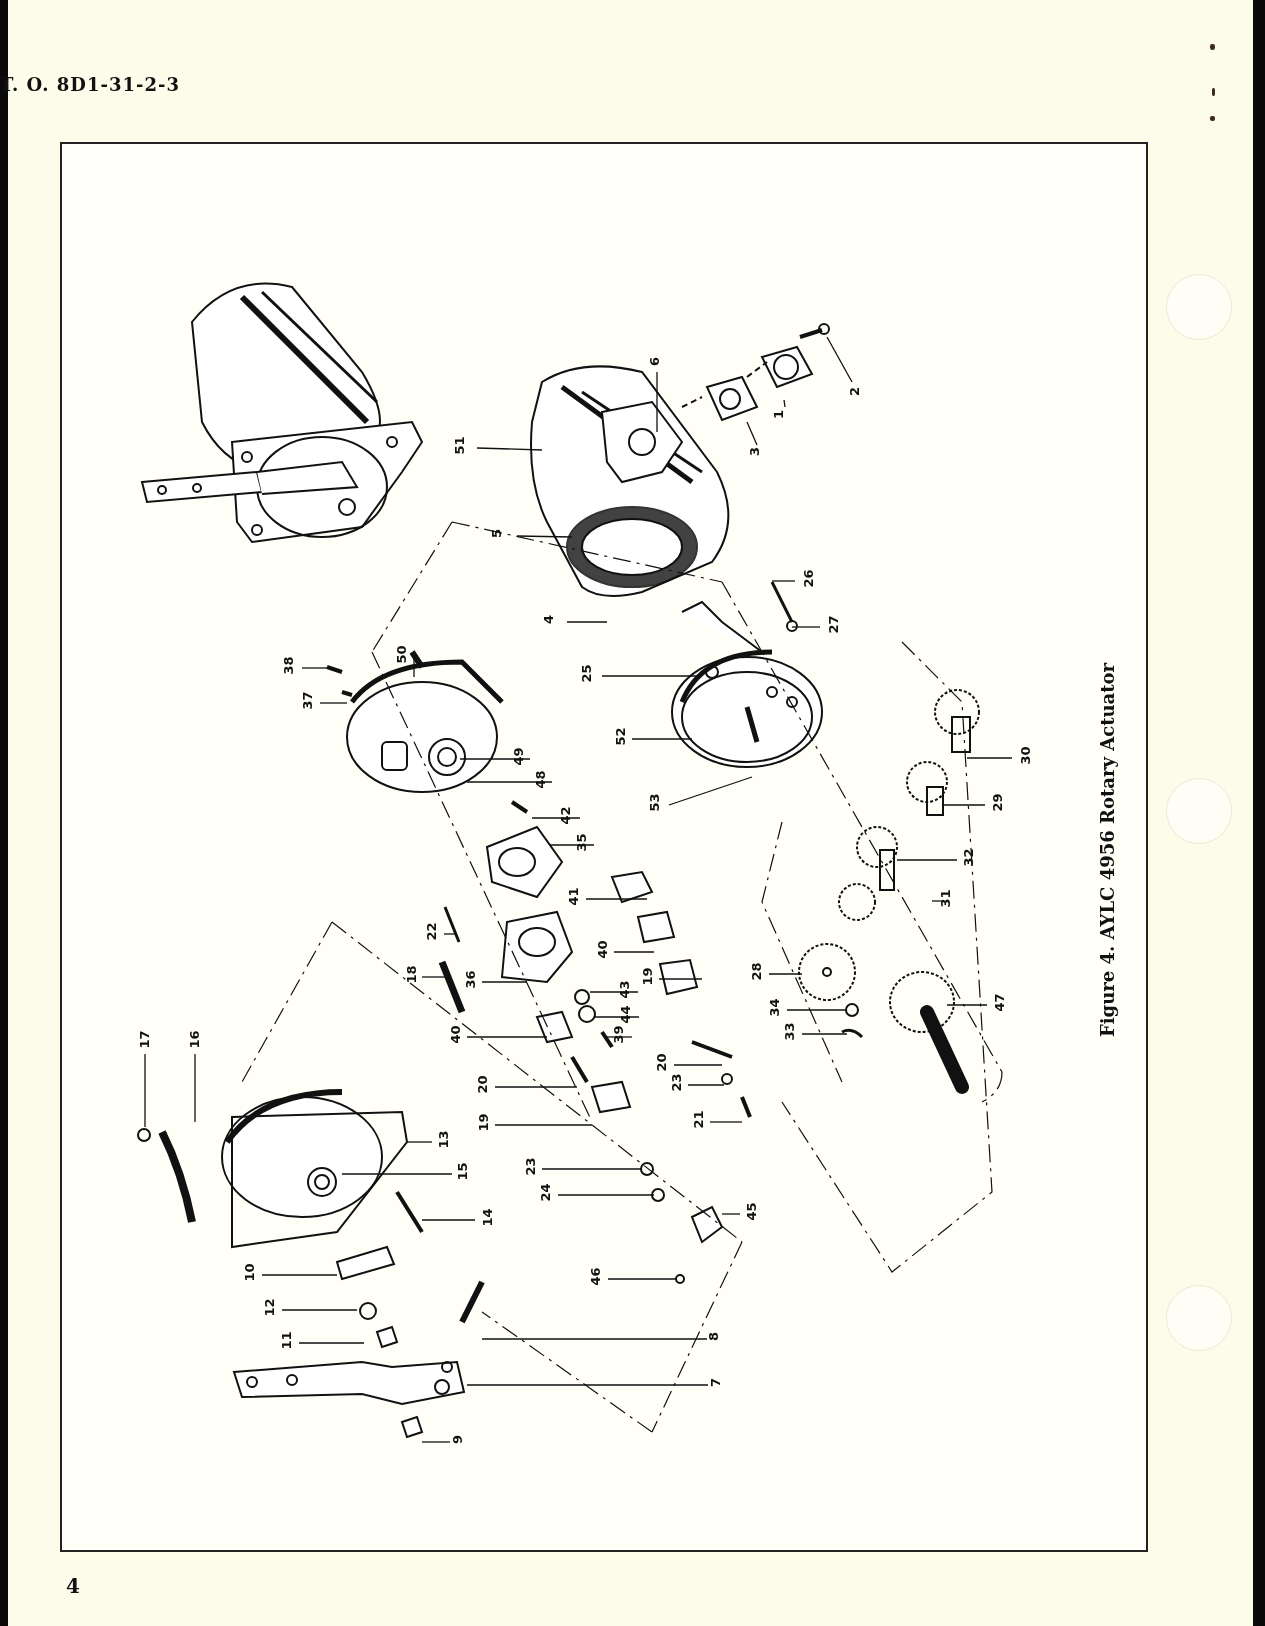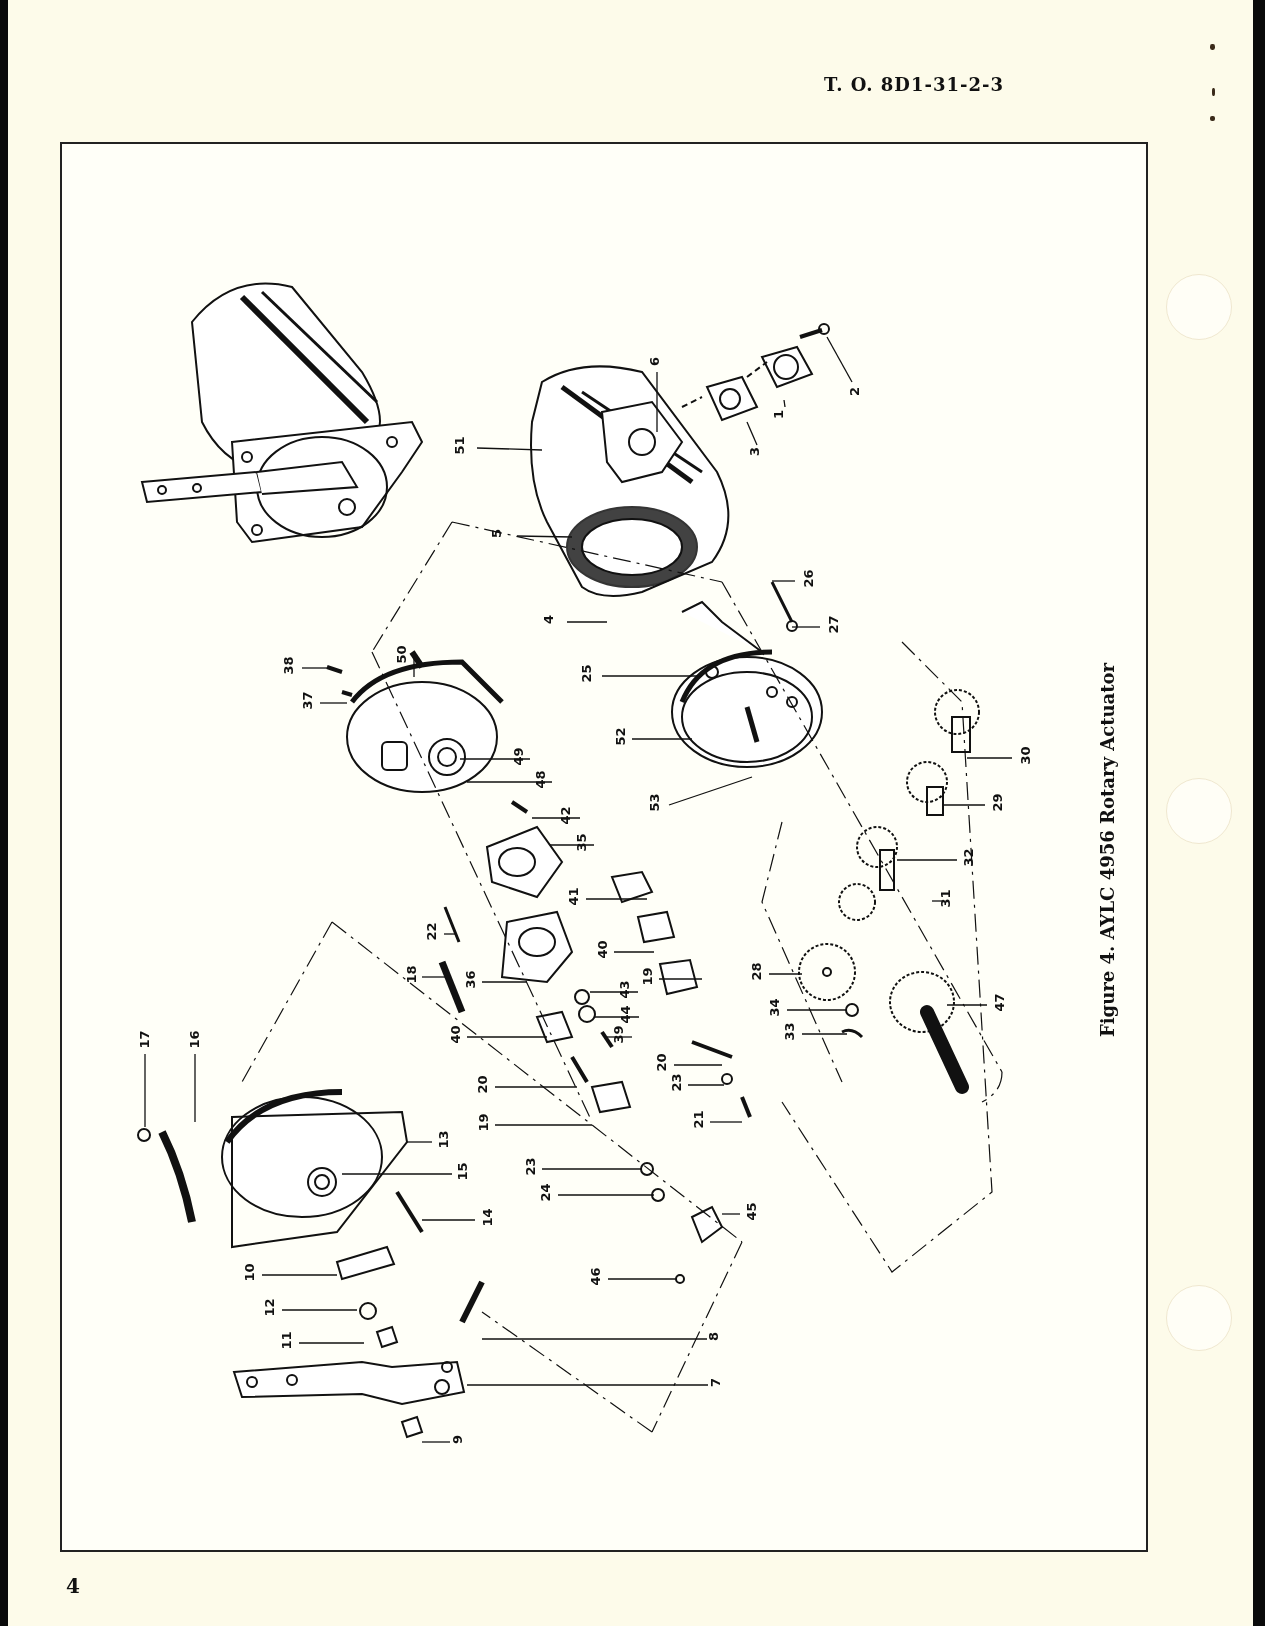--- a/index.html
+++ b/index.html
@@ -5,21 +5,21 @@
   html, body { margin:0; padding:0; }
   body {
     width:1265px; height:1626px; position:relative; overflow:hidden;
     background:#fdfbea;
     font-family:"DejaVu Serif", serif;
     color:#111;
   }
   .spine { position:absolute; right:0; top:0; width:12px; height:1626px; background:#0a0a0a; }
   .left-edge { position:absolute; left:0; top:0; width:8px; height:1626px; background:#0a0a0a; }
   .doc-header {
-    position:absolute; left:0; width:1004px; top:74px; text-align:right;
+    position:absolute; left:0; width:1004px; top:74px; text-align:left;
     font-family:"DejaVu Serif", serif; font-weight:bold; font-size:18px; letter-spacing:1px;
   }
   .page-number {
     position:absolute; left:66px; top:1574px; font-family:"DejaVu Serif", serif;
     font-weight:bold; font-size:20px;
   }
   .frame {
     position:absolute; left:60px; top:142px; width:1088px; height:1410px;
     border:2px solid #222; box-sizing:border-box; background:#fffff8;
   }

